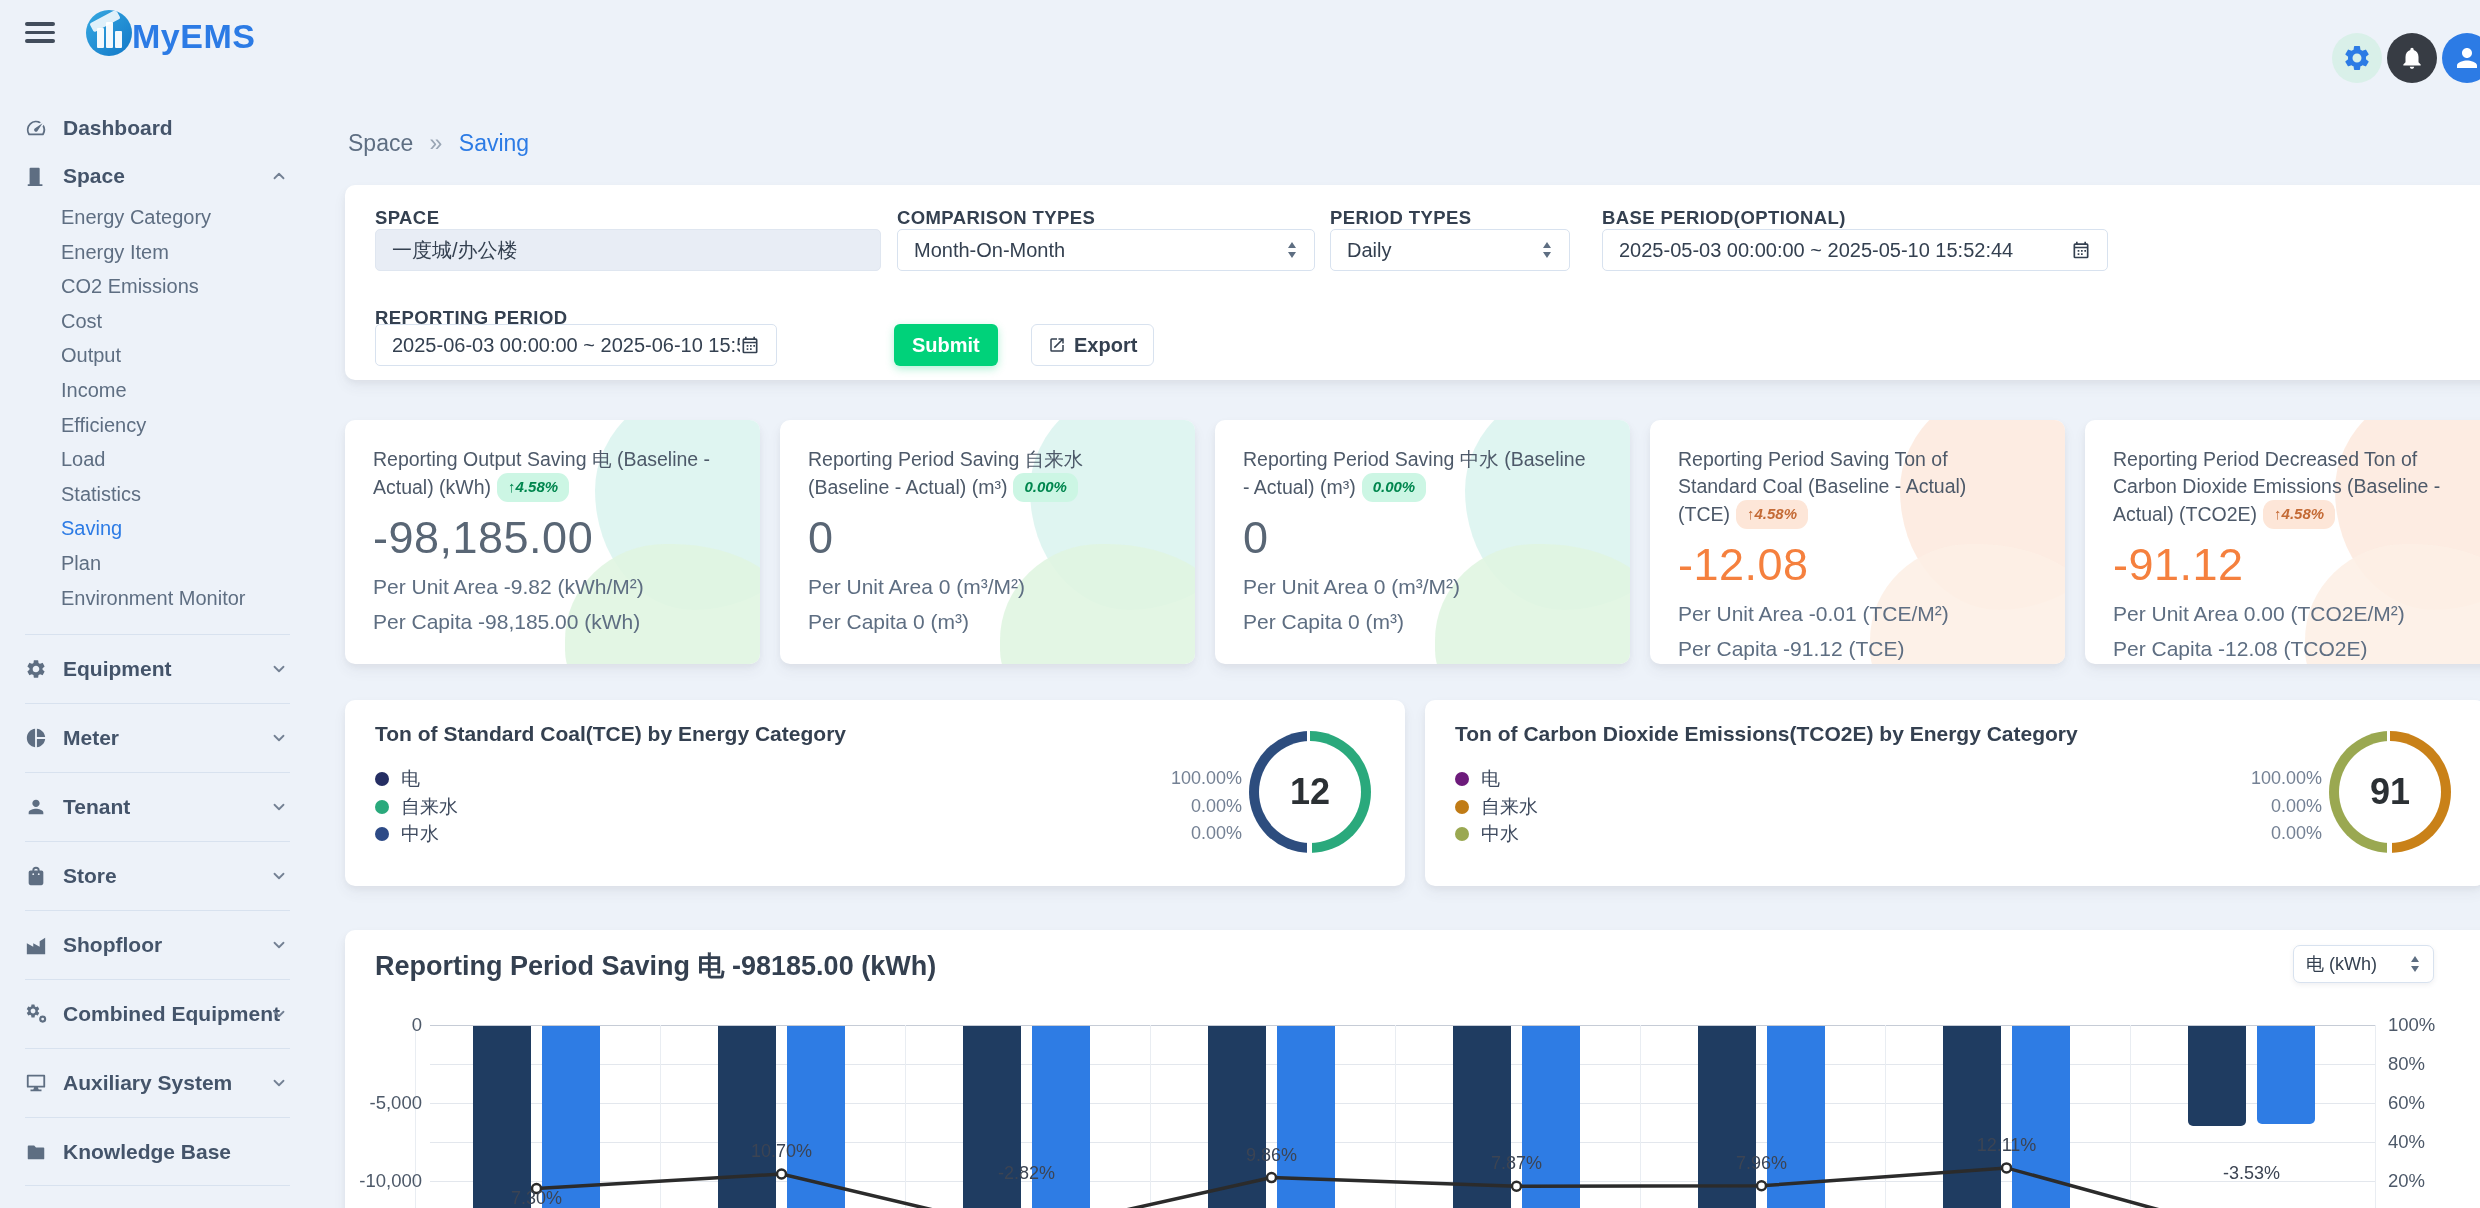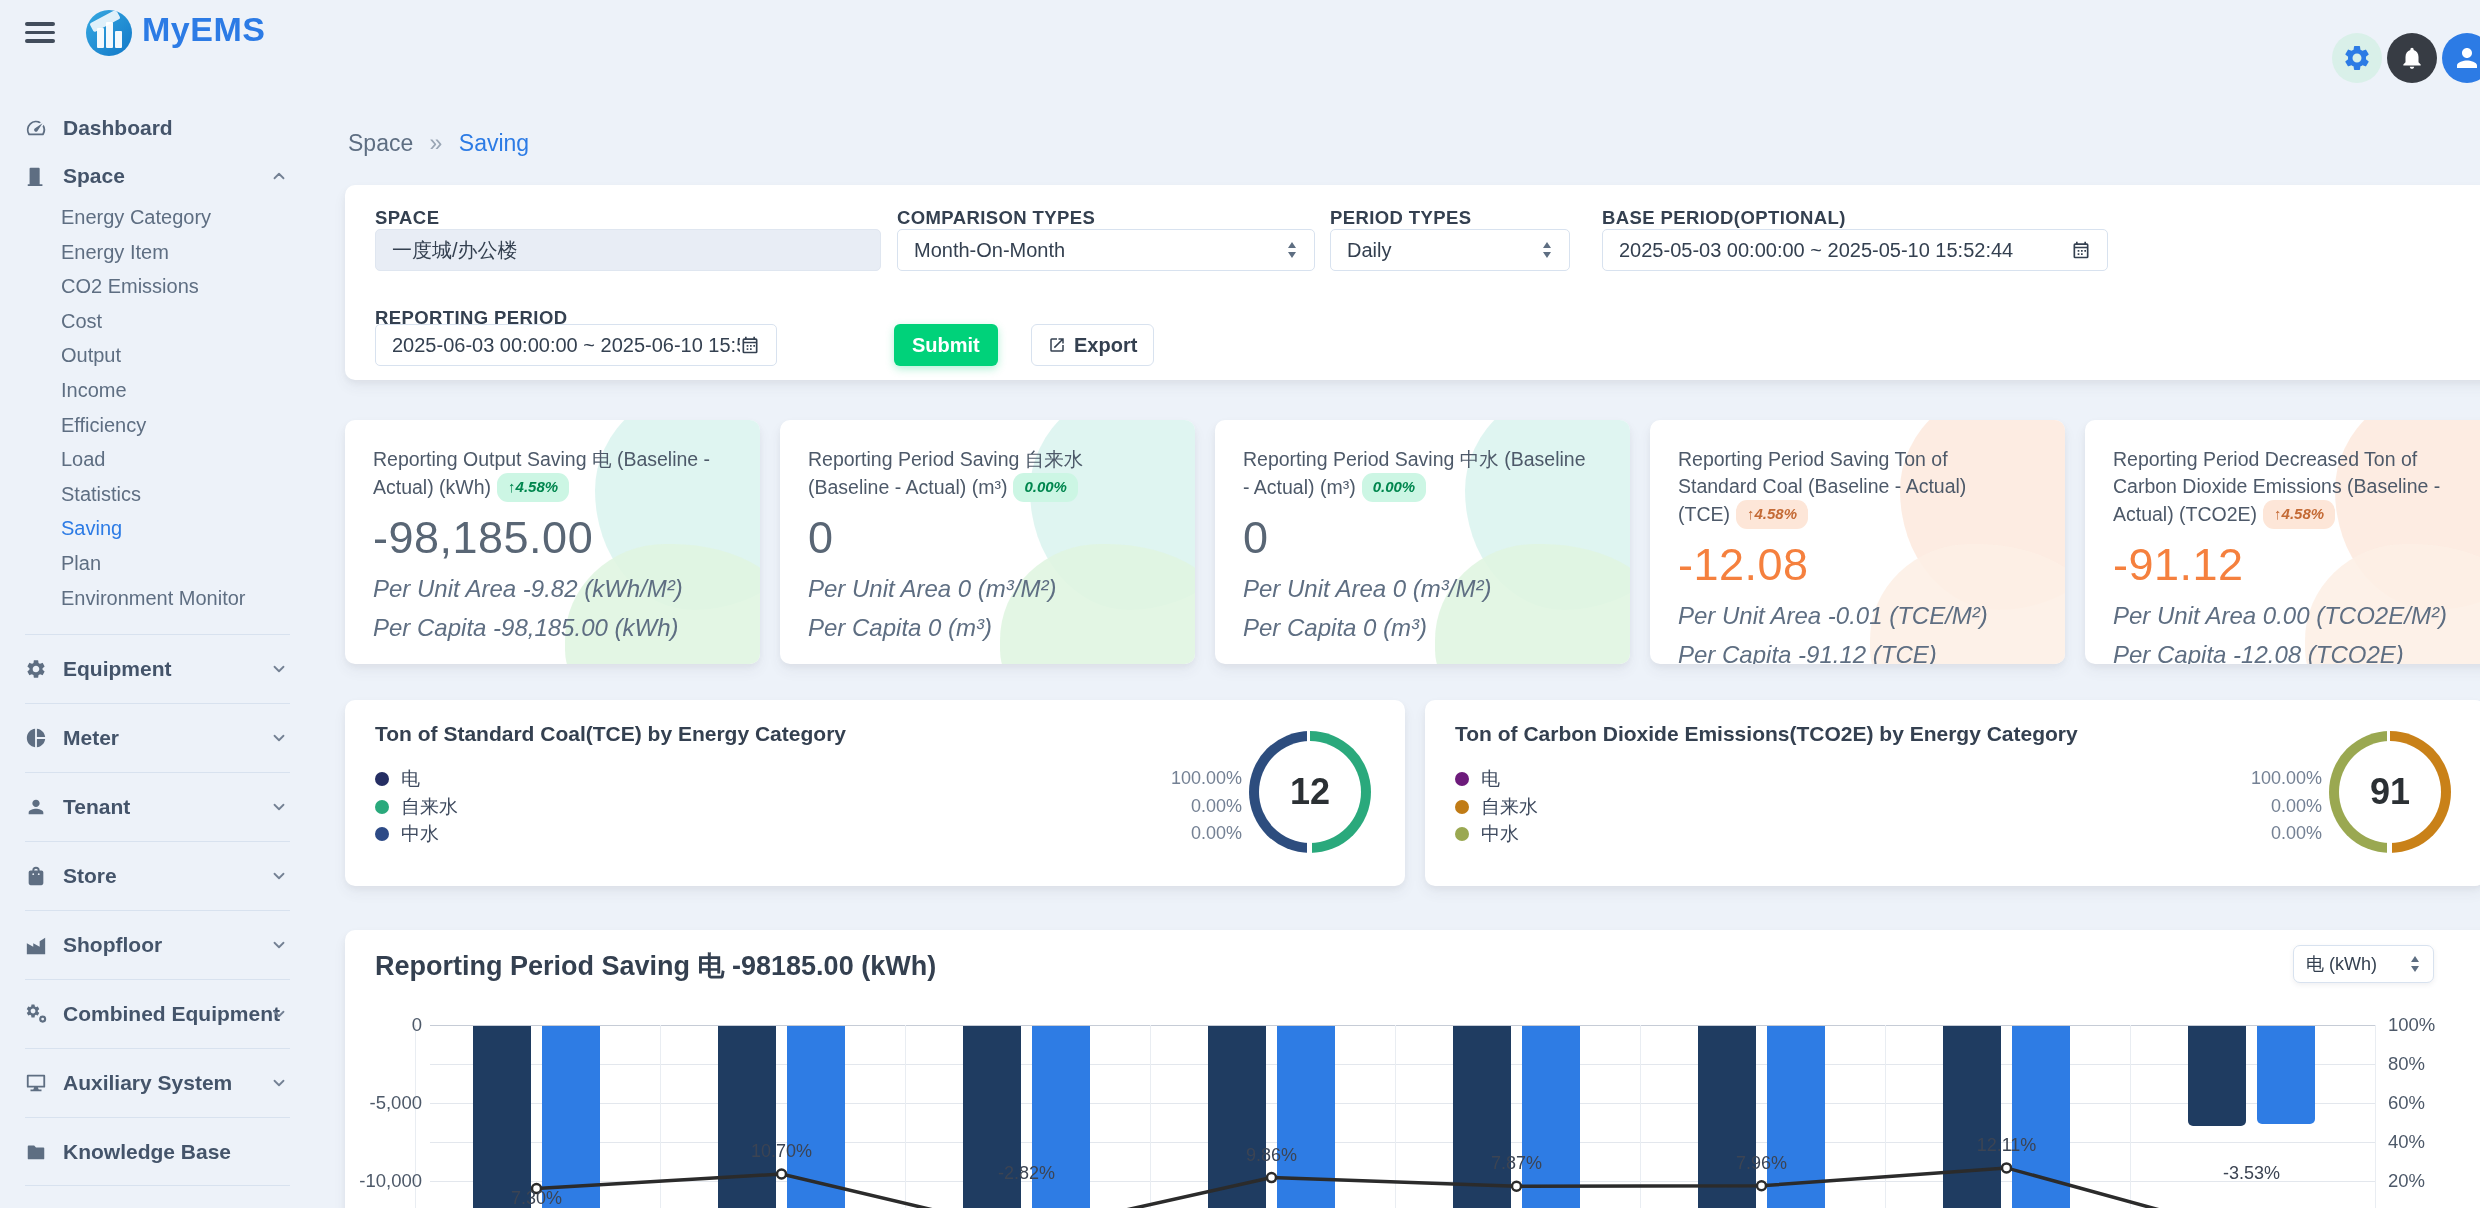--- a/index.html
+++ b/index.html
@@ -4,21 +4,21 @@
 <style>
   * { margin:0; padding:0; box-sizing:border-box; }
   html,body { width:2480px; height:1208px; overflow:hidden; }
   body { font-family:"Liberation Sans","DejaVu Sans",sans-serif; background:#edf2f9; color:#344050; }
   .page { position:relative; width:2480px; height:1208px; }
 
   
   .navbar { position:absolute; left:0; top:0; width:2480px; height:66px; background:#edf2f9; z-index:5; }
   .hamburger { position:absolute; left:25px; top:22px; width:30px; height:22px; cursor:pointer; }
   .hamburger span { display:block; height:3.5px; background:#424d5c; border-radius:2px; margin-bottom:5px; }
-  .brand { position:absolute; left:86px; top:10px; display:flex; align-items:flex-start; gap:10px; }
+  .brand { position:absolute; left:86px; top:10px; display:flex; align-items:flex-end; gap:0; }
   .logo-circle { width:46px; height:46px; border-radius:50%; background:linear-gradient(135deg,#36a9e1,#1278c8); position:relative; overflow:hidden; }
   .logo-circle .b1,.logo-circle .b2,.logo-circle .b3 { position:absolute; bottom:8px; background:#fff; width:7px; border-radius:1px; opacity:.95; }
   .logo-circle .b1 { left:11px; height:20px; }
   .logo-circle .b2 { left:20px; height:26px; }
   .logo-circle .b3 { left:29px; height:17px; }
   .logo-circle .roof { position:absolute; left:4px; top:6px; width:30px; height:10px; background:#fff; opacity:.85; transform:rotate(-28deg); border-radius:2px; }
   .brand-name { font-size:34px; font-weight:800; color:#2c7be5; letter-spacing:.5px; }
   .nav-right { position:absolute; right:-12px; top:33px; display:flex; gap:5px; }
   .nav-circle { width:50px; height:50px; border-radius:50%; display:flex; align-items:center; justify-content:center; cursor:pointer; }
   .gear-wrap { background:#d9f0e9; }
@@ -56,21 +56,21 @@
   
   .stat-card { top:420px; width:415px; height:244px; overflow:hidden; padding:26px 28px; }
   .blob { position:absolute; pointer-events:none; }
   .stat-title { position:relative; font-size:19.5px; line-height:1.38; font-weight:500; color:#4d5969; width:345px; z-index:2; }
   .badge { display:inline-block; font-size:15px; font-weight:700; padding:4px 11px; border-radius:11px; margin-left:6px; vertical-align:2px;font-style:italic; }
   .badge.green { background:#ccf6e4; color:#00864e; }
   .badge.orange { background:#fde6d8; color:#c46a35; }
   .stat-value { position:relative; font-size:45px; font-weight:500; margin-top:10px; letter-spacing:.5px; z-index:2; }
   .stat-value.slate { color:#596675; }
   .stat-value.orange { color:#f5803e; }
-  .stat-line { position:relative; font-size:24px; color:#5e6e82; margin-top:11px; z-index:2;font-style:italic; }
+  .stat-line { position:relative; font-size:21px; color:#5e6e82; margin-top:11px; z-index:2; }
 
   
   .donut-panel { top:700px; width:1060px; height:186px; }
   .dp-title { position:absolute; left:30px; top:22px; font-size:21px; font-weight:700; color:#344050; }
   .legend-row { position:absolute; left:30px; display:flex; align-items:center; gap:12px; font-size:19px; color:#3f4b5f; }
   .legend-dot { width:14px; height:14px; border-radius:50%; }
   .pct-row { position:absolute; width:150px; text-align:right; font-size:18px; color:#748194; }
   .donut { position:absolute; width:122px; height:122px; border-radius:50%; }
   .donut .hole { position:absolute; left:10px; top:10px; width:102px; height:102px; background:#fff; border-radius:50%; display:flex; align-items:center; justify-content:center; font-size:36px; font-weight:600; color:#2b3034; }
 

